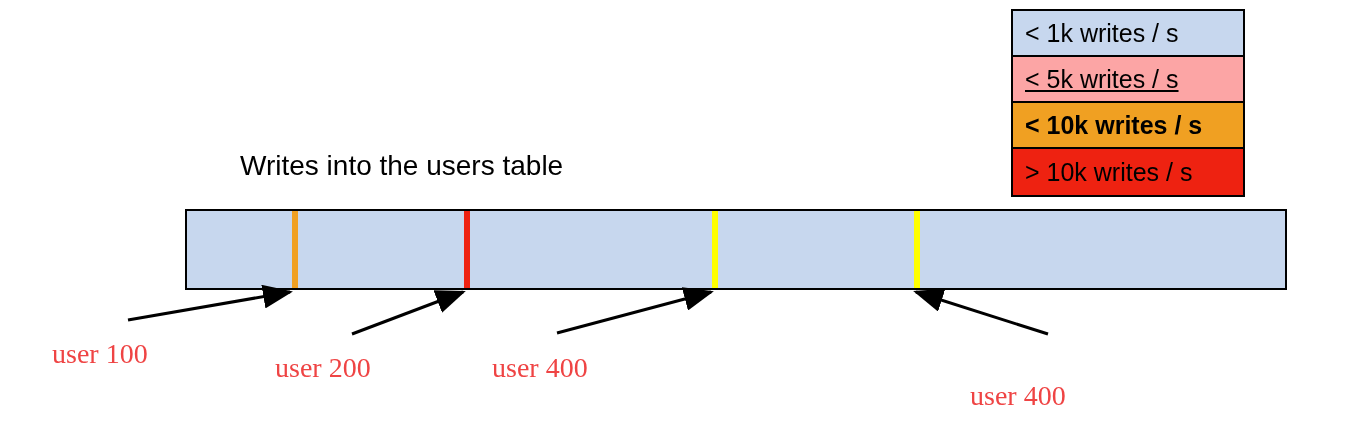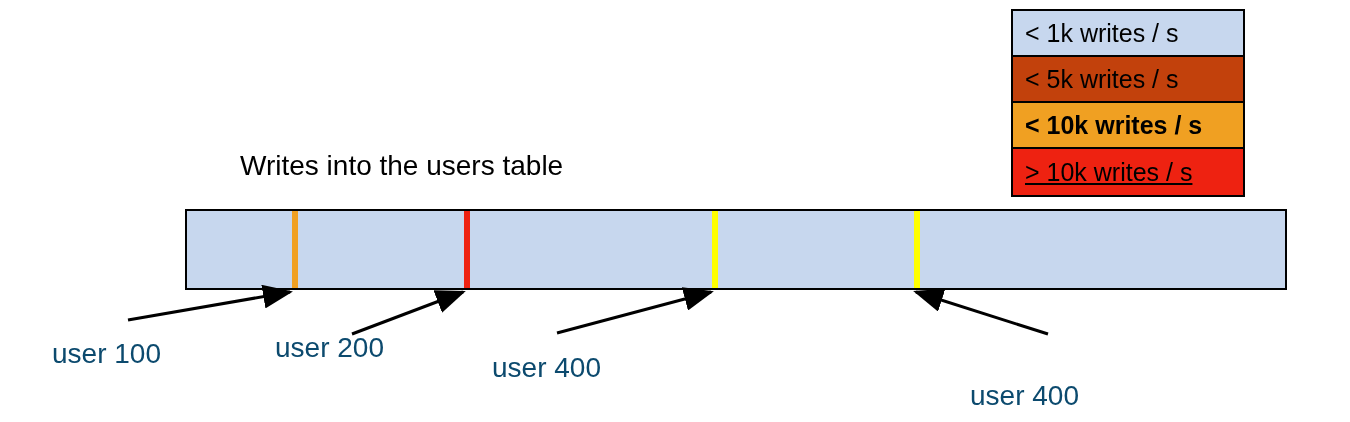--- a/index.html
+++ b/index.html
@@ -28,21 +28,20 @@
   .legend-row {
     height: 46px;
     box-sizing: border-box;
     display: flex;
     align-items: center;
     border-bottom: 2px solid #000000;
     padding-left: 12px;
   }
   .legend-row:last-child {
     border-bottom: none;
-    text-decoration: underline;
   }
   .legend-label {
     font-size: 25px;
     color: #000000;
     line-height: 1;
     white-space: nowrap;
   }
 
   
   #caption {
@@ -80,34 +79,35 @@
     top: 0;
     width: 1350px;
     height: 422px;
     pointer-events: none;
   }
 
   
   .user-label {
     position: absolute;
     font-size: 28px;
-    color: #0c4a6e;
+    color: #ef4444;
     white-space: nowrap;
+    font-family: Liberation Serif, serif;
   }
 </style>
 </head>
 <body>
 
 <div id="canvas">
 
   <div id="legend">
       <div class="legend-row" style="background: rgb(199, 215, 238);">
         <span class="legend-label">&lt; 1k writes / s</span>
       </div>
-      <div class="legend-row" style="background: #c2410c;">
+      <div class="legend-row" style="background: #fca5a5; text-decoration: underline;">
         <span class="legend-label">&lt; 5k writes / s</span>
       </div>
       <div class="legend-row" style="background: rgb(240, 160, 34); font-weight: bold;">
         <span class="legend-label">&lt; 10k writes / s</span>
       </div>
       <div class="legend-row" style="background: rgb(238, 34, 17);">
         <span class="legend-label">&gt; 10k writes / s</span>
       </div>
     </div>
 
@@ -129,18 +129,18 @@
     <g id="arrow-group">
         <line x1="128" y1="320" x2="290" y2="292" stroke="#000000" stroke-width="3" marker-end="url(#arrowhead)"></line>
         <line x1="352" y1="334" x2="463" y2="292" stroke="#000000" stroke-width="3" marker-end="url(#arrowhead)"></line>
         <line x1="557" y1="333" x2="711" y2="292" stroke="#000000" stroke-width="3" marker-end="url(#arrowhead)"></line>
         <line x1="1048" y1="334" x2="916" y2="292" stroke="#000000" stroke-width="3" marker-end="url(#arrowhead)"></line>
       </g>
   </svg>
 
   <div id="labels">
       <div class="user-label" style="left: 52px; top: 338px;">user 100</div>
-      <div class="user-label" style="left: 275px; top: 332px;">user 200</div>
+      <div class="user-label" style="left: 275px; top: 352px;">user 200</div>
       <div class="user-label" style="left: 492px; top: 352px;">user 400</div>
       <div class="user-label" style="left: 970px; top: 352px; margin-top: 28px;">user 400</div>
     </div>
 
 </div>
 
 </body></html>

